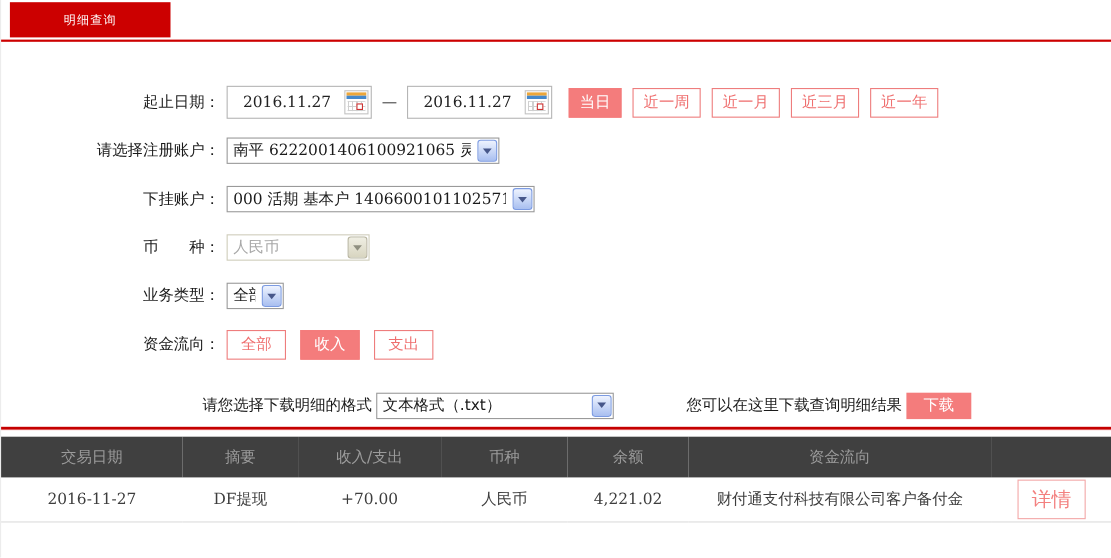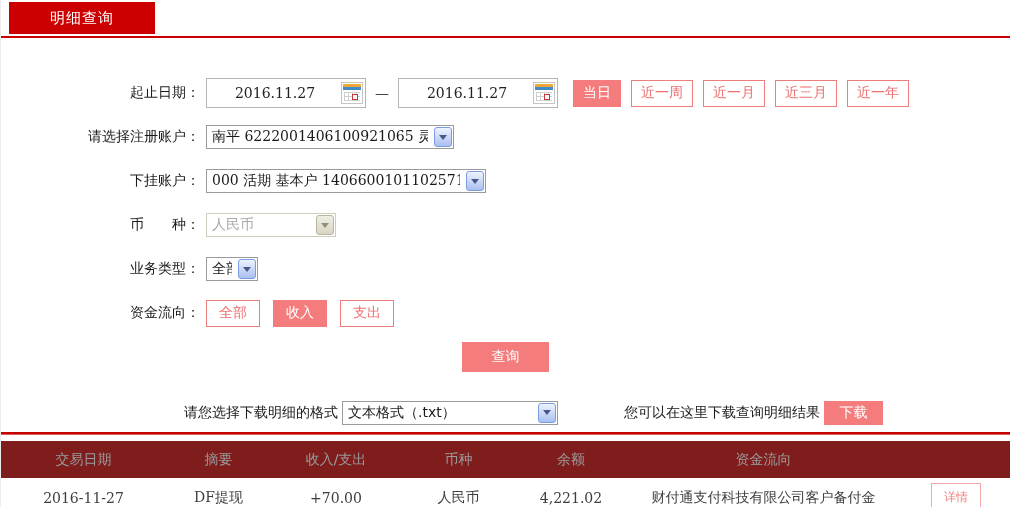--- a/index.html
+++ b/index.html
@@ -3,32 +3,32 @@
 <meta charset="utf-8">
 <style>
   * { margin:0; padding:0; box-sizing:border-box; }
   html,body { width:1010px; height:507px; background:#fff; overflow:hidden;
     font-family:"DejaVu Sans","Liberation Sans",sans-serif; font-size:14px; color:#333; }
   .page { width:1010px; height:507px; border-left:1px solid #ececec; position:relative; background:#fff; }
 
   
   .tabbar { padding-top:2px; }
   .tab { margin-left:8px; width:146px; height:32px; background:#cc0000; color:#fff;
-    display:flex; align-items:center; justify-content:center; font-size:15px; letter-spacing:1px; }
+    display:flex; align-items:center; justify-content:center; font-size:11px; letter-spacing:1px; }
   .tab-underline { height:2px; background:#cc0000; margin-top:2px; }
 
   
   .form { padding-top:40px; }
   .form-row { display:flex; align-items:center; height:30px; margin-bottom:14px; }
   .form-label { width:205px; text-align:right; padding-right:6px; color:#1a1a1a; flex:none; white-space:pre; }
 
   .num { font-family:"DejaVu Serif","Liberation Serif",serif; }
 
   
-  .date-input { width:160px; height:30px; border:1px solid #b5b5b5; background:#fff;
+  .date-input { width:132px; height:30px; border:1px solid #b5b5b5; background:#fff;
     display:flex; align-items:center; padding:2px; }
   .date-input .val { flex:1; text-align:center; font-size:14px; color:#222; }
   .cal { width:22px; height:22px; border:1px solid #c4c4c4; background:#fff;
     display:flex; flex-direction:column; flex:none; cursor:pointer; }
   .cal .stripe-o { height:3px; background:#eca63a; margin:1px 1px 0 1px; }
   .cal .stripe-b { height:3px; background:#4488cc; margin:0 1px; }
   .cal .grid { flex:1; margin:2px; position:relative;
     background-image:repeating-linear-gradient(90deg,#cfcfcf 0 1px,transparent 1px 4px),
                      repeating-linear-gradient(0deg,#cfcfcf 0 1px,transparent 1px 4px); }
   .cal .dot { position:absolute; right:2px; bottom:1px; width:6px; height:6px;
@@ -76,27 +76,27 @@
   .dl-label { color:#1a1a1a; }
   .dl-hint { color:#1a1a1a; margin-left:66px; }
   .dl-btn { width:59px; height:24px; background:#f47c7c; color:#fff; border:none;
     font-size:14px; margin-left:4px; cursor:pointer; font-family:inherit; }
 
   
   .sep { margin-top:6px; }
   .sep .l1 { height:2px; background:#c40000; }
   .sep .l2 { height:1px; background:#e05a5a; }
   .result-table { width:100%; border-collapse:collapse; margin-top:6px; table-layout:fixed; }
-  .result-table th { height:37px; background:#7f1d1d; color:#9b9b9b; font-weight:normal;
+  .result-table th { height:37px; background:#404040; color:#9b9b9b; font-weight:normal;
     font-size:14px; text-align:center; }
   .result-table td { height:40px; text-align:center; font-size:14px; color:#3d3d3d;
     border-bottom:1px solid #dcdcdc; }
   .amount-pos { color:#cc0000; }
   .detail-btn { display:inline-block; padding:5px 12px; border:1px solid #f3a7a7;
-    color:#f3807f; background:#fff; font-size:12px; cursor:pointer; }
+    color:#f3807f; background:#fff; font-size:18px; cursor:pointer; }
 </style>
 </head>
 <body>
 
 <div class="page">
 
   <div class="tabbar">
     <div class="tab">
       <span>明细查询</span>
     </div>
@@ -175,23 +175,20 @@
       </div>
     </div>
 
     <div class="form-row">
       <div class="form-label">资金流向：</div>
       <div class="flow-btn">全部</div>
       <div class="flow-btn active">收入</div>
       <div class="flow-btn">支出</div>
     </div>
 
-    <div class="query-row">
-      <button class="query-btn">查询</button>
-    </div>
 
     <div class="dl-row">
       <span class="dl-label">请您选择下载明细的格式</span>
       <div class="sel w-fmt">
         <span class="val">文本格式（.txt）</span>
         <span class="arrow-btn">
             <span class="chev"></span>
           </span>
       </div>
       <span class="dl-hint">您可以在这里下载查询明细结果</span>

